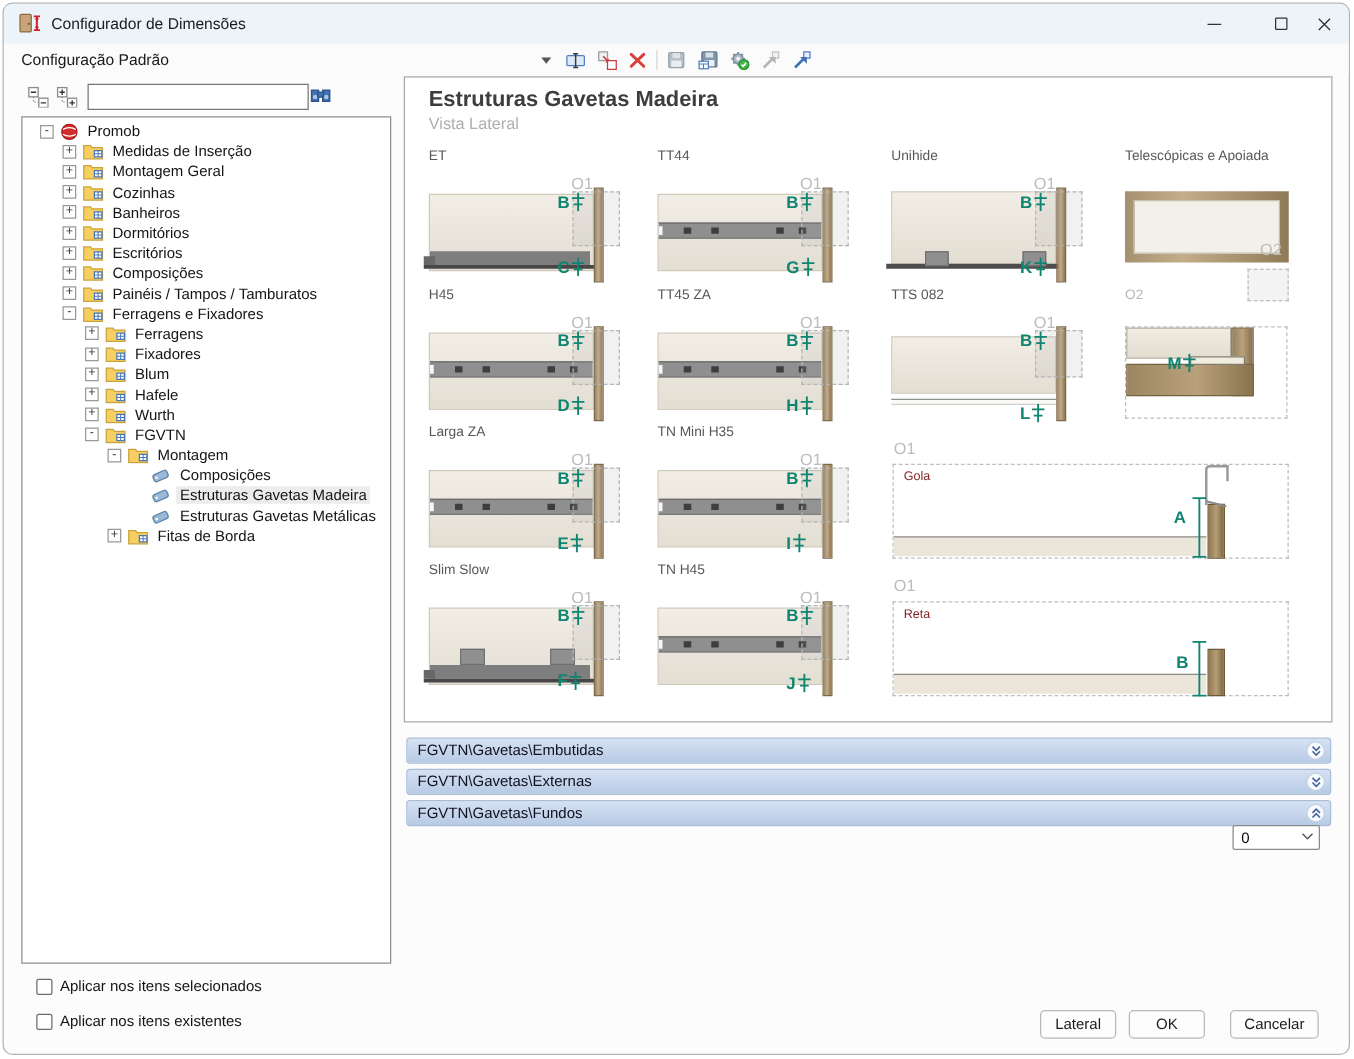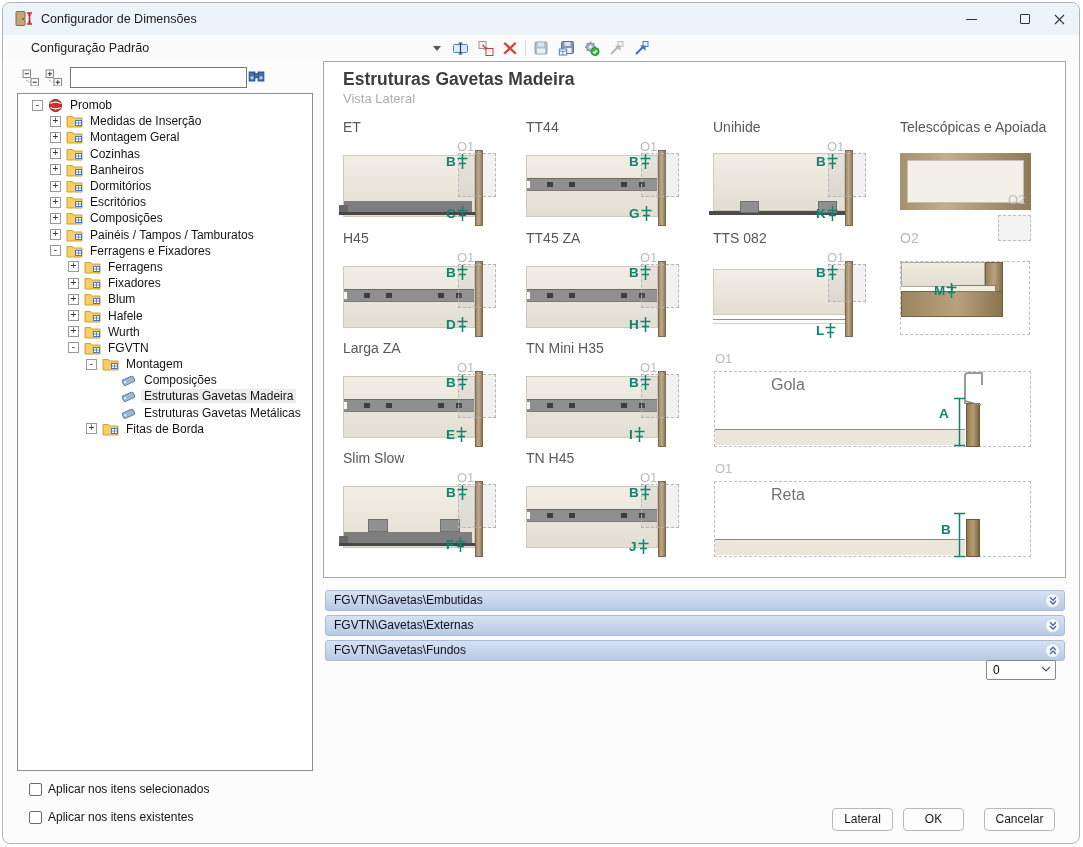--- a/index.html
+++ b/index.html
@@ -11,21 +11,21 @@
   .titlebar { position:absolute; left:0; top:0; width:100%; height:32px; background:#ecf3f9; }
   .appicon { position:absolute; left:12px; top:7px; }
   .title { position:absolute; left:38px; top:0; line-height:32px; font-size:12.5px; color:#1b1b1b; }
   .wcbtn { position:absolute; top:0; width:44px; height:32px; display:flex; align-items:center; justify-content:center; color:#333; }
   .wc-min { left:946px; } .wc-max { left:1000px; } .wc-close { left:1034px; }
   .glyph-min { width:11px; height:0; border-top:1px solid #333; display:block; }
   .glyph-max { width:10px; height:10px; border:1.1px solid #333; border-radius:1px; display:block; }
 
   
   .toolbar { position:absolute; left:0; top:32px; width:100%; height:26px; background:#fbfbfb; }
-  .configname { position:absolute; left:28px; top:0; line-height:26px; font-size:12.5px; color:#1b1b1b; }
+  .configname { position:absolute; left:14px; top:0; line-height:26px; font-size:12.5px; color:#1b1b1b; }
   .combo-arrow { position:absolute; left:430px; top:11px; width:0; height:0;
                  border-left:4px solid transparent; border-right:4px solid transparent; border-top:5px solid #555; }
   .tbicons { position:absolute; left:447px; top:4px; display:flex; gap:5px; align-items:center; }
   .tbicon { width:20px; height:18px; display:flex; align-items:center; justify-content:center; }
   .tbsep { width:1px; height:16px; background:#d8d8d8; }
 
   
   .treetools { position:absolute; left:14px; top:62px; width:296px; height:26px; }
   .ttico { position:absolute; top:4px; width:18px; height:18px; }
   .searchinput { position:absolute; left:53px; top:2px; width:177px; height:21px; border:1px solid #767676; background:#fff; font-size:12px; padding:0 4px; }
@@ -37,21 +37,21 @@
   .tlabel { font-size:12px; color:#141414; padding:0 3px; white-space:nowrap; }
   .trow.sel .tlabel { background:#ececec; }
   .lv0{padding-left:14px}.lv1{padding-left:32px}.lv2{padding-left:50px}.lv3{padding-left:68px}.lf4{padding-left:102px}
 
   
   .contentbox { position:absolute; left:320px; top:58px; width:743px; height:517px; border:1px solid #a8a8a8; background:#fff; }
   .ctitle { position:absolute; left:340px; top:66px; font-size:17.5px; font-weight:700; color:#3d3d3d; }
   .csub { position:absolute; left:340px; top:88px; font-size:13px; color:#aeaeae; }
 
   .cell { position:absolute; width:168px; height:108px; }
-  .dname { font-size:14px; color:#585858; height:15px; white-space:nowrap; }
+  .dname { font-size:11px; color:#585858; height:15px; white-space:nowrap; }
   .dname.grayname { color:#b8b8b8; }
   .cv { position:relative; height:93px; }
   .olabel { position:absolute; left:114px; top:5px; font-size:13px; color:#bcbcbc; z-index:6; }
   .obox { position:absolute; left:115px; top:19px; width:38px; height:44px; border:1px dashed #b5b5b5; background:rgba(165,165,165,.16); z-index:4; }
   .panel { position:absolute; left:0; top:21px; width:132px; height:62px;
            background:linear-gradient(#f2eee6,#e3ded2); border:1px solid #cfc9ba; z-index:1; }
   .wood { position:absolute; left:132px; top:16px; width:8px; height:76px;
           background:linear-gradient(90deg,#9c8664,#c2ab88 45%,#8d7553); border:1px solid #7d6a4c; z-index:2; }
   .dim { position:absolute; display:flex; align-items:center; gap:1px; color:#0f8470; font-size:13.5px; font-weight:700; z-index:7; }
   .dtop { left:103px; top:20px; } .dbot { left:103px; top:72px; }
@@ -78,21 +78,21 @@
   .obox2 { position:absolute; left:0; top:16px; width:130px; height:74px; border:1px dashed #bdbdbd; background:#fff; }
   .c-band { position:absolute; left:1px; top:17px; width:84px; height:25px; background:linear-gradient(#f0ece2,#e2ddd0); border:1px solid #b3ab99; z-index:1; }
   .c-col { position:absolute; left:85px; top:17px; width:18px; height:55px; background:linear-gradient(90deg,#97815f,#b9a17c 50%,#86704e); border:1px solid #73613f; z-index:1; }
   .c-bot { position:absolute; left:1px; top:46px; width:102px; height:26px; background:linear-gradient(90deg,#9c8662,#b9a17c 55%,#8a7450); border:1px solid #73613f; z-index:2; }
   .c-tongue { position:absolute; left:52px; top:40px; width:44px; height:7px; background:#f1ece0; border:1px solid #847c6a; z-index:3; }
   .c-dim { left:34px; top:38px; }
   
   .wide { width:320px; }
   .olabelw { position:absolute; left:2px; top:11px; font-size:13px; color:#bcbcbc; }
   .wbox { position:absolute; left:1px; top:31px; width:317px; height:76px; border:1px dashed #bdbdbd; background:#fff; }
-  .wlabel { position:absolute; left:10px; top:36px; font-size:16px; color:#737373; z-index:3;margin-left:48px; }
+  .wlabel { position:absolute; left:10px; top:36px; font-size:10px; color:#7f1d1d; z-index:3; }
   .floor { position:absolute; left:2px; top:89px; width:250px; height:16px; background:#ebe6d9; border-top:1px solid #8c8c8c; z-index:1; }
   .post { position:absolute; left:253px; width:14px; background:linear-gradient(90deg,#93794f,#b59d76 50%,#7d673f); border:1px solid #6d5a35; z-index:2; }
   .wdim { position:absolute; color:#0f8470; font-size:13.5px; font-weight:700; z-index:4; }
   .dgv { position:absolute; z-index:3; }
   .hook { position:absolute; z-index:3; }
 
   
   .bar { position:absolute; left:322px; width:740px; height:21px; border-radius:3px;
          background:linear-gradient(#d6e2f3,#b7cae5); border:1px solid #a9bcd8; }
   .barlabel { position:absolute; left:8px; top:0; line-height:19px; font-size:12px; color:#10101e; }

